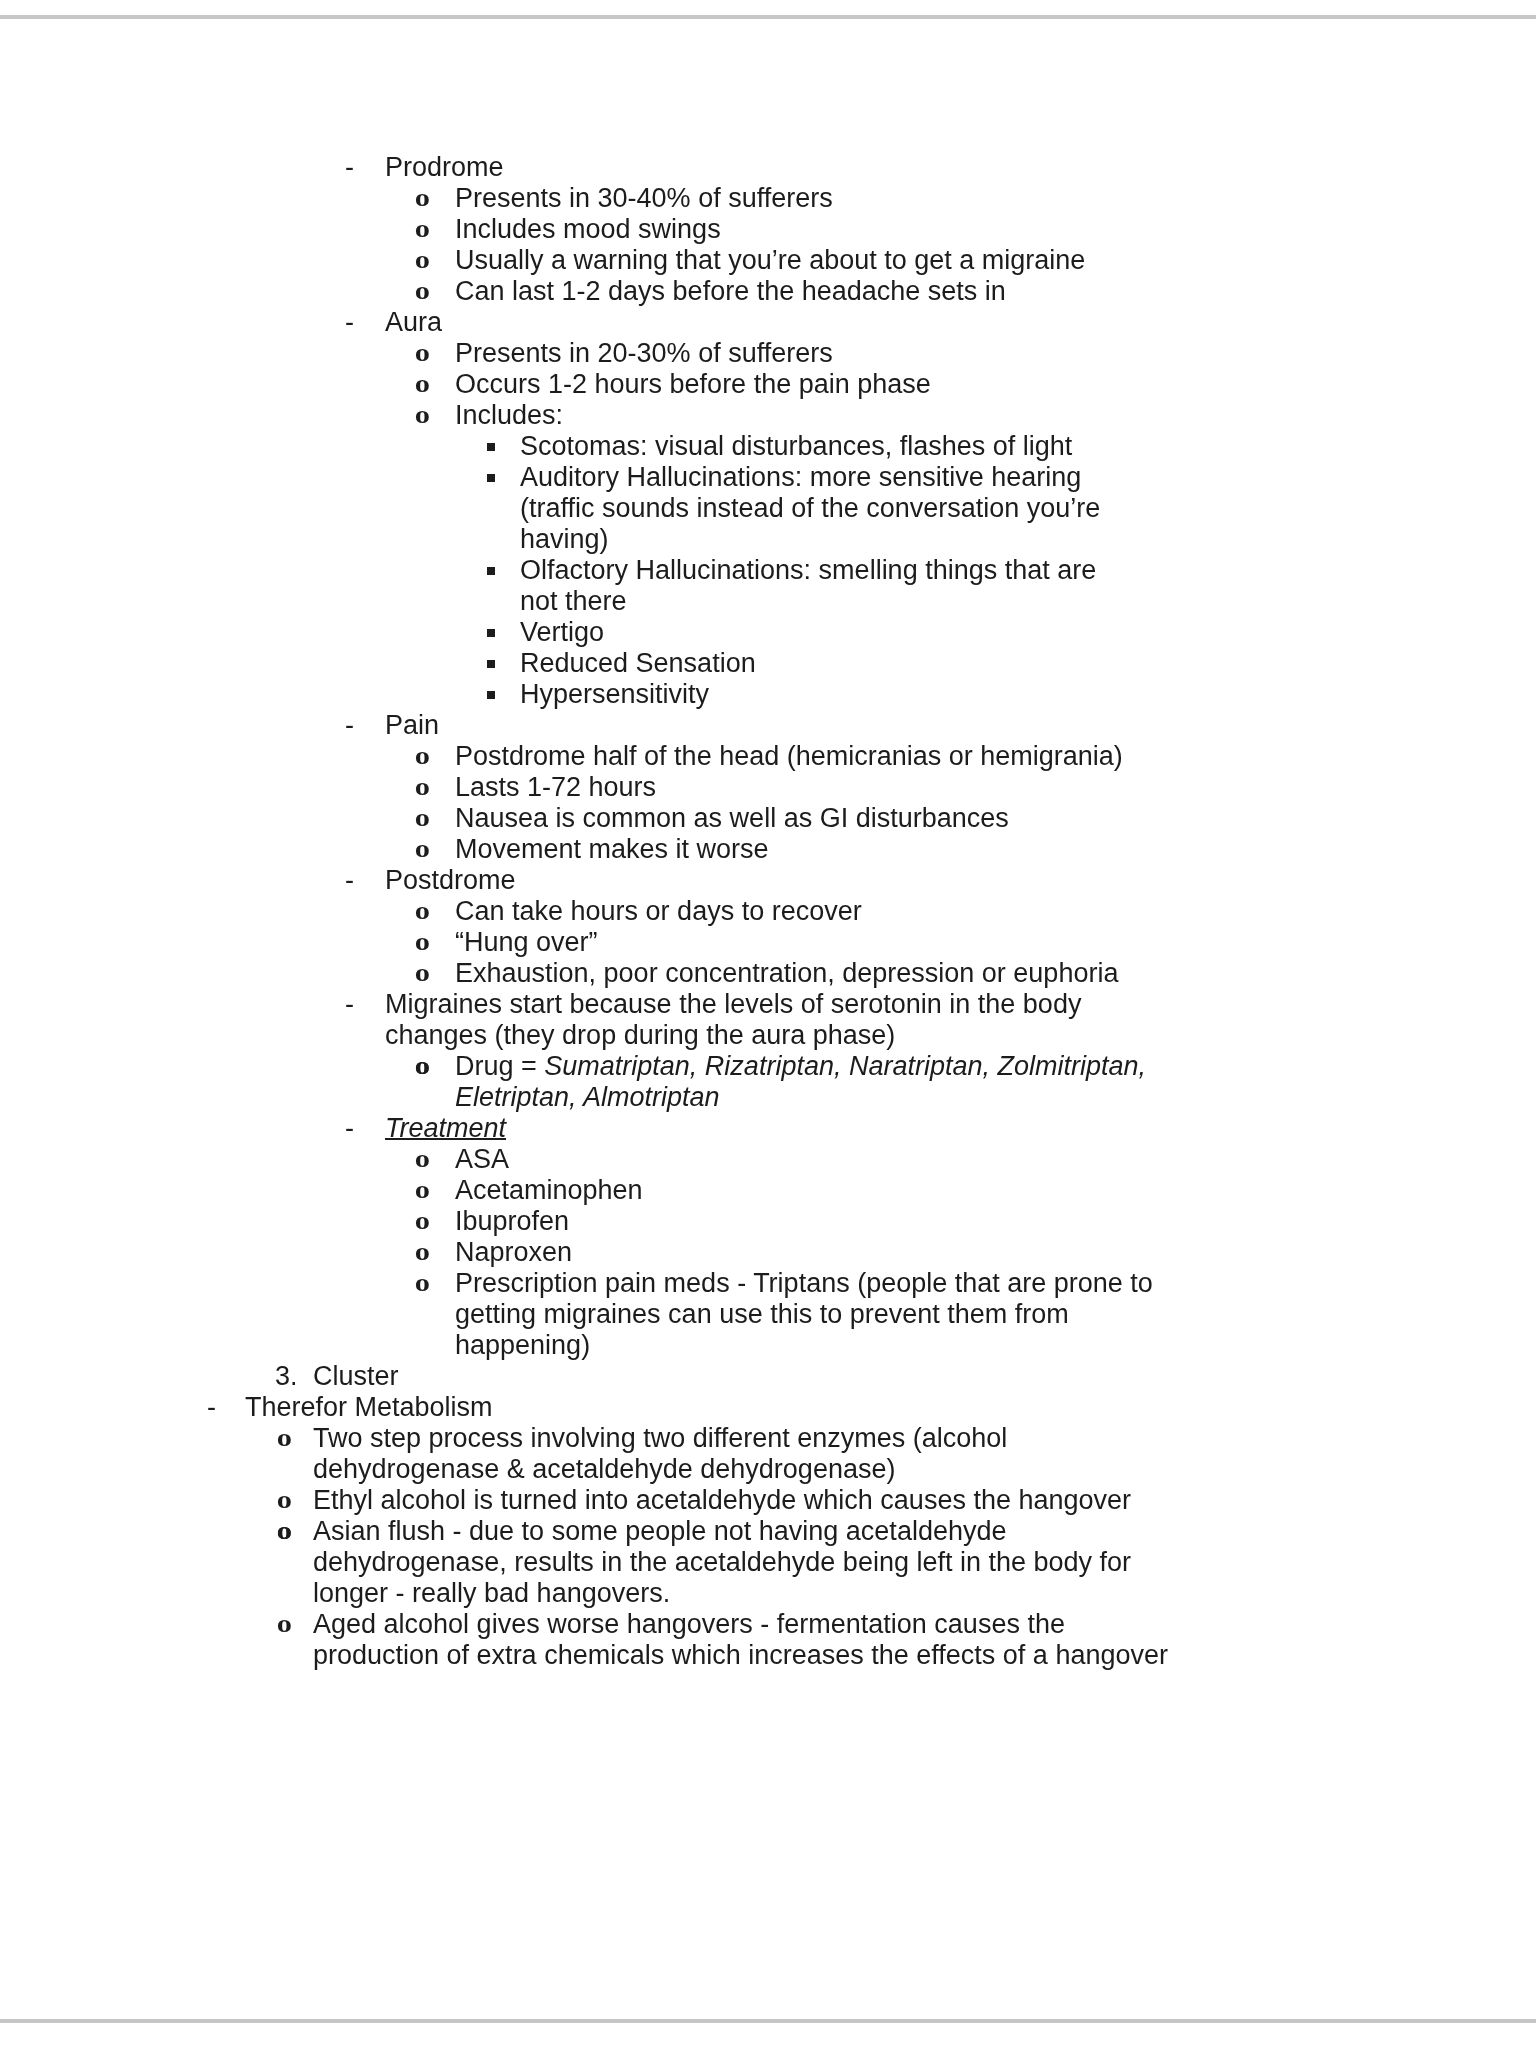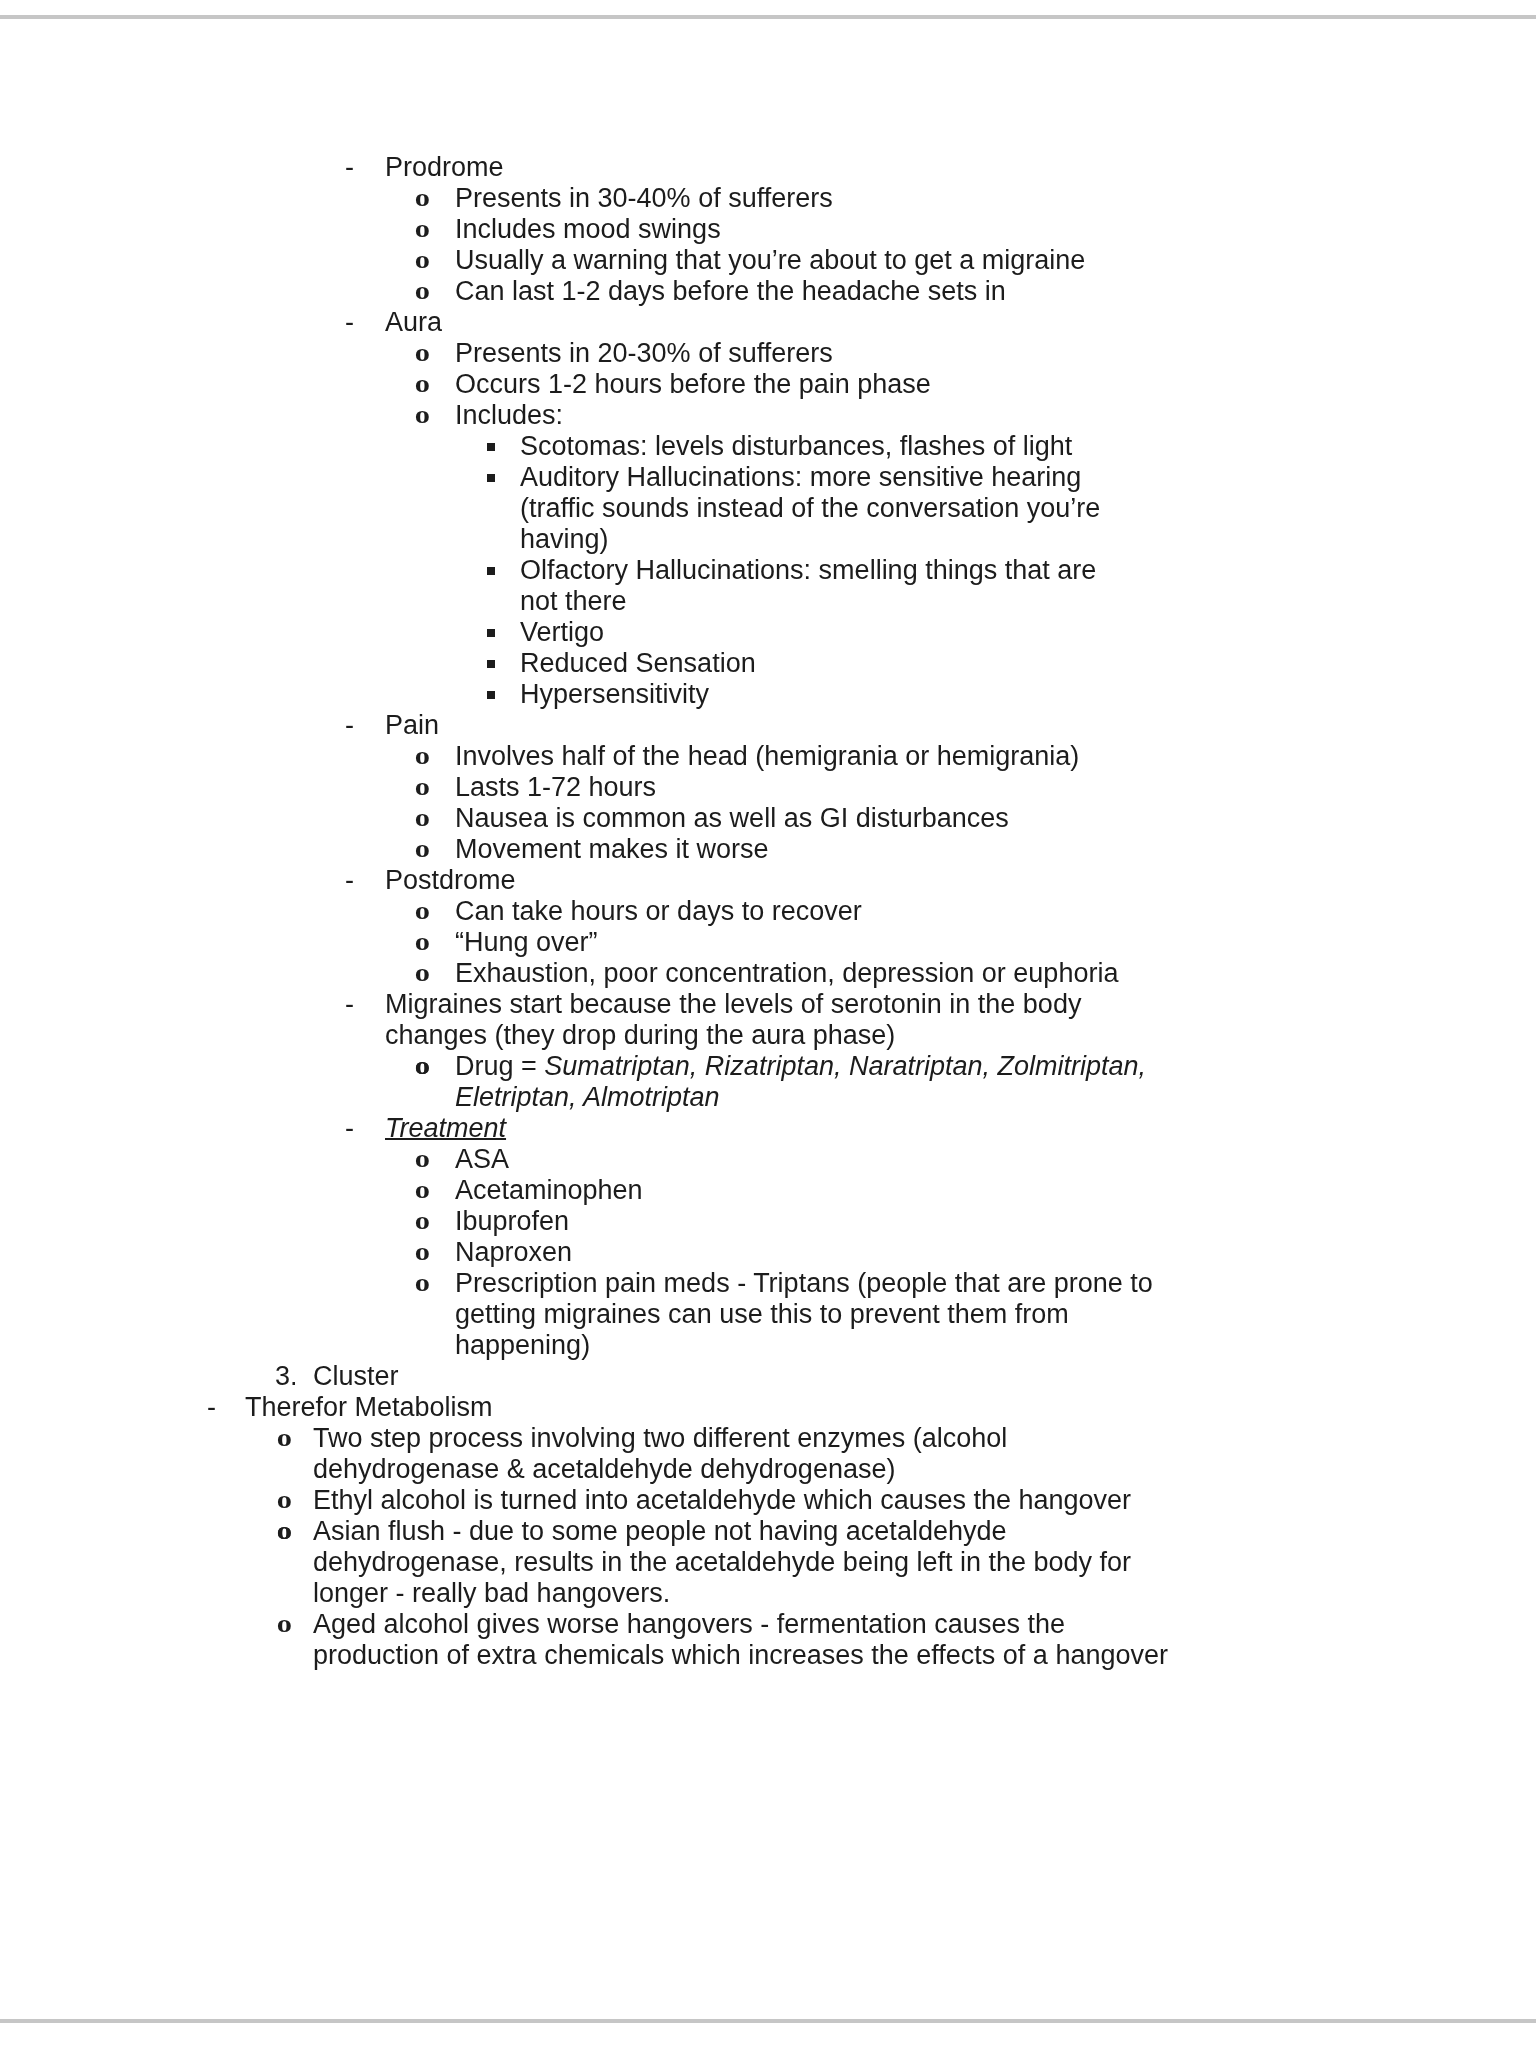--- a/index.html
+++ b/index.html
@@ -49,31 +49,31 @@
 <div class="doc">
     <div class="item lvl3"><span class="marker dash">-</span><span class="text">Prodrome</span></div>
     <div class="item lvl4"><span class="marker obul">o</span><span class="text">Presents in 30-40% of sufferers</span></div>
     <div class="item lvl4"><span class="marker obul">o</span><span class="text">Includes mood swings</span></div>
     <div class="item lvl4"><span class="marker obul">o</span><span class="text">Usually a warning that you’re about to get a migraine</span></div>
     <div class="item lvl4"><span class="marker obul">o</span><span class="text">Can last 1-2 days before the headache sets in</span></div>
     <div class="item lvl3"><span class="marker dash">-</span><span class="text">Aura</span></div>
     <div class="item lvl4"><span class="marker obul">o</span><span class="text">Presents in 20-30% of sufferers</span></div>
     <div class="item lvl4"><span class="marker obul">o</span><span class="text">Occurs 1-2 hours before the pain phase</span></div>
     <div class="item lvl4"><span class="marker obul">o</span><span class="text">Includes:</span></div>
-    <div class="item lvl5"><span class="marker sq"></span><span class="text">Scotomas: levels disturbances, flashes of light</span></div>
+    <div class="item lvl5"><span class="marker sq"></span><span class="text">Scotomas: visual disturbances, flashes of light</span></div>
     <div class="item lvl5"><span class="marker sq"></span><span class="text">Auditory Hallucinations: more sensitive hearing
 (traffic sounds instead of the conversation you’re
 having)</span></div>
     <div class="item lvl5"><span class="marker sq"></span><span class="text">Olfactory Hallucinations: smelling things that are
 not there</span></div>
     <div class="item lvl5"><span class="marker sq"></span><span class="text">Vertigo</span></div>
     <div class="item lvl5"><span class="marker sq"></span><span class="text">Reduced Sensation</span></div>
     <div class="item lvl5"><span class="marker sq"></span><span class="text">Hypersensitivity</span></div>
     <div class="item lvl3"><span class="marker dash">-</span><span class="text">Pain</span></div>
-    <div class="item lvl4"><span class="marker obul">o</span><span class="text">Involves half of the head (hemigrania or hemigrania)</span></div>
+    <div class="item lvl4"><span class="marker obul">o</span><span class="text">Postdrome half of the head (hemicranias or hemigrania)</span></div>
     <div class="item lvl4"><span class="marker obul">o</span><span class="text">Lasts 1-72 hours</span></div>
     <div class="item lvl4"><span class="marker obul">o</span><span class="text">Nausea is common as well as GI disturbances</span></div>
     <div class="item lvl4"><span class="marker obul">o</span><span class="text">Movement makes it worse</span></div>
     <div class="item lvl3"><span class="marker dash">-</span><span class="text">Postdrome</span></div>
     <div class="item lvl4"><span class="marker obul">o</span><span class="text">Can take hours or days to recover</span></div>
     <div class="item lvl4"><span class="marker obul">o</span><span class="text">“Hung over”</span></div>
     <div class="item lvl4"><span class="marker obul">o</span><span class="text">Exhaustion, poor concentration, depression or euphoria</span></div>
     <div class="item lvl3"><span class="marker dash">-</span><span class="text">Migraines start because the levels of serotonin in the body
 changes (they drop during the aura phase)</span></div>
     <div class="item lvl4"><span class="marker obul">o</span></div>

